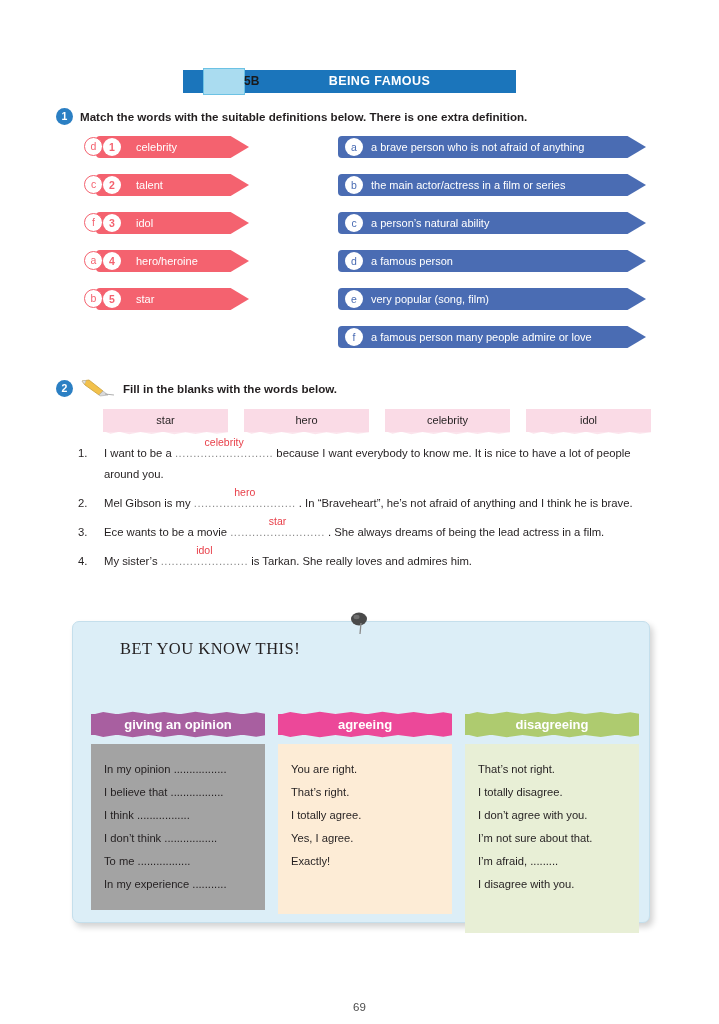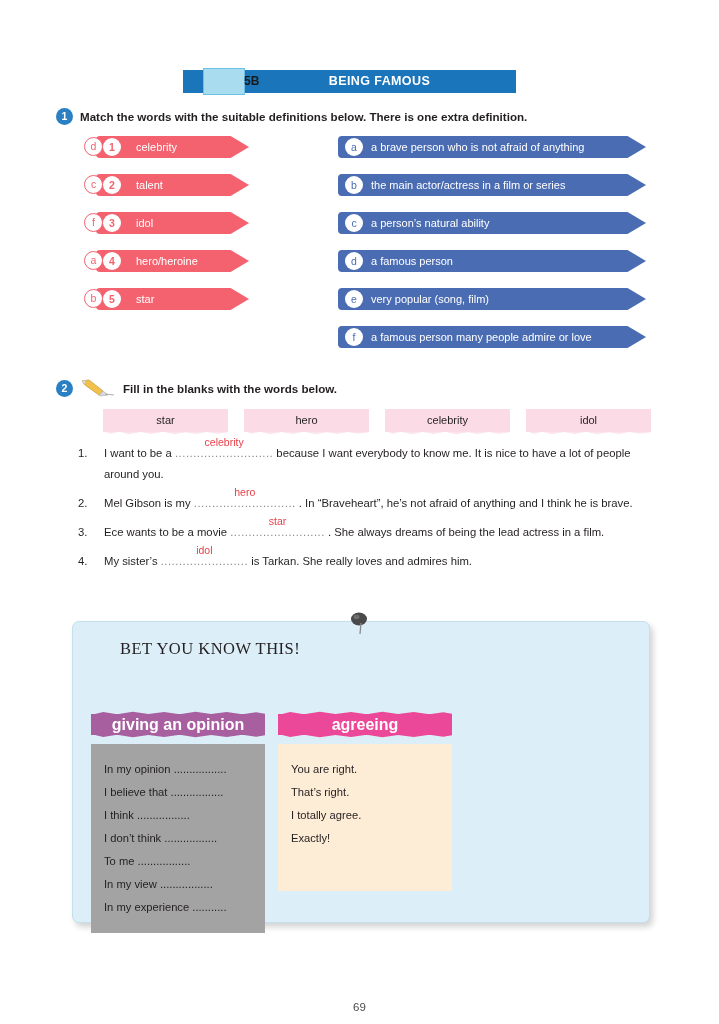--- a/index.html
+++ b/index.html
@@ -338,21 +338,21 @@
     width: 548px;
     display: flex;
     gap: 13px;
   }
   .col { width: 174px; position: relative; }
   .col-head {
     height: 21px;
     line-height: 21px;
     text-align: center;
     color: #ffffff;
-    font-size: 16px;
+    font-size: 13px;
     font-weight: bold;
     position: relative;
   }
   .col-head::before {
     content: "";
     position: absolute;
     left: 0; top: -3px;
     width: 100%; height: 4px;
     background: inherit;
     clip-path: polygon(0 100%,7% 25%,15% 80%,24% 20%,33% 75%,42% 25%,51% 80%,60% 20%,69% 75%,78% 25%,87% 80%,95% 30%,100% 70%,100% 100%);
@@ -521,31 +521,42 @@
   <div class="cols">
 
     <div class="col">
       <div class="col-head" style="background:#a85fa0">giving an opinion</div>
       <div class="col-body" style="background:#a3a3a3">
         <div>In my opinion .................</div>
         <div>I believe that .................</div>
         <div>I think .................</div>
         <div>I don’t think .................</div>
         <div>To me .................</div>
-        <div>In my view .................</div>
         <div>In my experience ...........</div>
       </div>
     </div>
 
     <div class="col">
       <div class="col-head" style="background:#ec4899">agreeing</div>
       <div class="col-body" style="background:#fdecd6;padding-bottom:41px">
         <div>You are right.</div>
         <div>That’s right.</div>
         <div>I totally agree.</div>
+        <div>Yes, I agree.</div>
         <div>Exactly!</div>
       </div>
     </div>
 
+    <div class="col">
+      <div class="col-head" style="background:#aecb6f">disagreeing</div>
+      <div class="col-body" style="background:#e8efd6;padding-bottom:37px">
+        <div>That’s not right.</div>
+        <div>I totally disagree.</div>
+        <div>I don’t agree with you.</div>
+        <div>I’m not sure about that.</div>
+        <div>I’m afraid, .........</div>
+        <div>I disagree with you.</div>
+      </div>
+    </div>
   </div>
 </div>
 
 <div class="page-num">69</div>
 
 </body></html>

